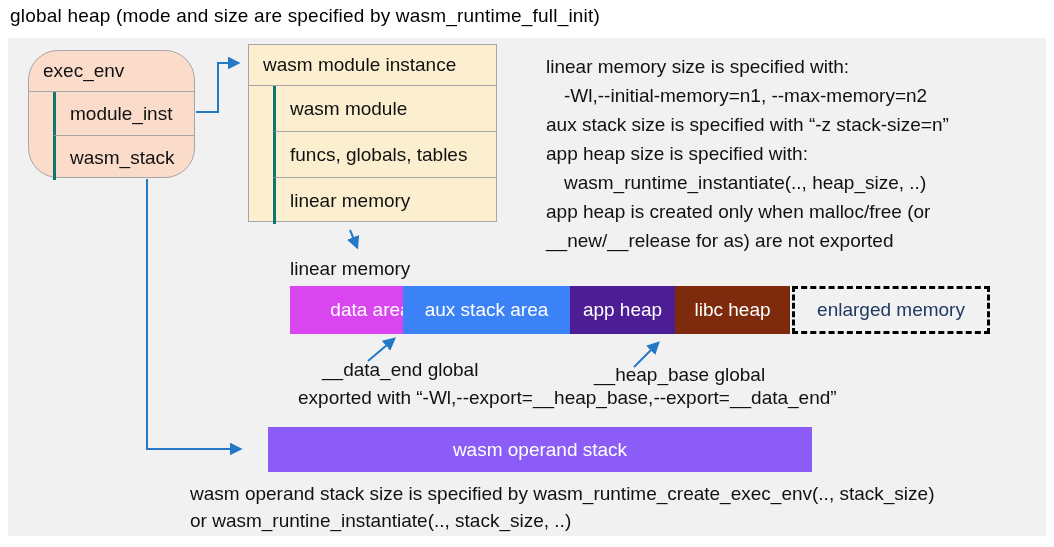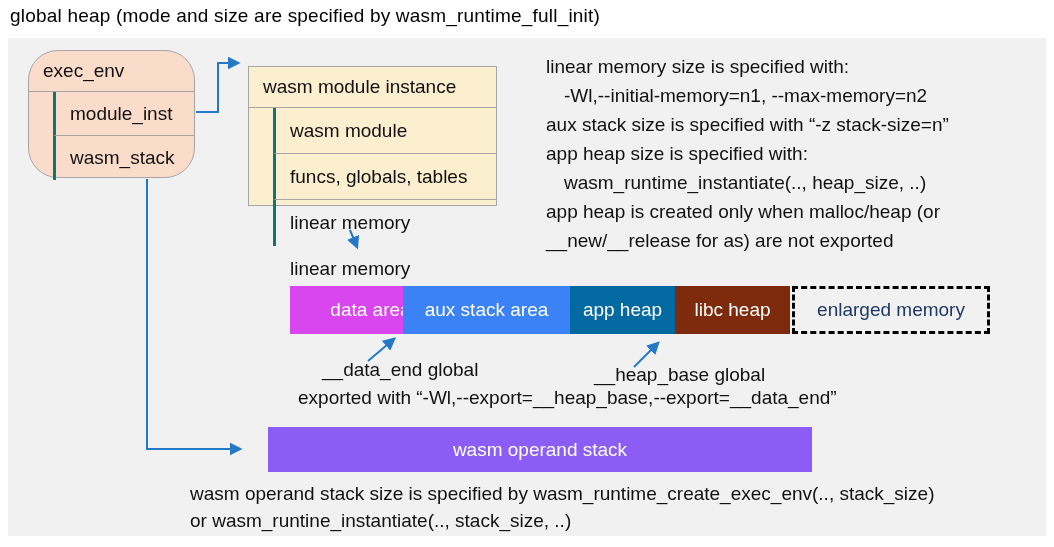--- a/index.html
+++ b/index.html
@@ -10,21 +10,21 @@
 
   
   .structbox{position:absolute;border:1px solid #A6A6A6;box-sizing:border-box;}
   .structbox .hdr{height:40px;display:flex;align-items:center;padding-left:14px;font-size:19px;color:#111;}
   .structbox .inner{position:absolute;left:0;right:0;top:40px;bottom:0;border-top:1px solid #A6A6A6;}
   .structbox .row{margin-left:24px;border-left:3px solid #0f766e;border-bottom:1px solid #A6A6A6;
     display:flex;align-items:center;padding-left:14px;font-size:19px;color:#111;box-sizing:border-box;}
   .structbox .row.last{border-bottom:none;}
   #exec-env{left:28px;top:50px;width:167px;height:128px;}
   #exec-env .row{height:44px;}
-  #module-instance{left:248px;top:66px;width:249px;height:140px;}
+  #module-instance{left:248px;top:44px;width:249px;height:178px;}
   #module-instance .row{height:46px;}
 
   
   .notes{position:absolute;left:546px;top:52px;font-size:19px;color:#111;line-height:29px;white-space:nowrap;}
   .notes .indent{padding-left:18px;}
 
   
   .lm-label{position:absolute;left:290px;top:258px;font-size:19px;color:#111;}
   .seg{position:absolute;top:286px;height:48px;display:flex;align-items:center;justify-content:center;
     font-size:19px;color:#fff;box-sizing:border-box;white-space:nowrap;}
@@ -71,29 +71,29 @@
       <div class="row last">linear memory</div>
     </div>
   </div>
 
   <div class="notes">
     <div>linear memory size is specified with:</div>
     <div class="indent">-Wl,--initial-memory=n1, --max-memory=n2</div>
     <div>aux stack size is specified with “-z stack-size=n”</div>
     <div>app heap size is specified with:</div>
     <div class="indent">wasm_runtime_instantiate(.., heap_size, ..)</div>
-    <div>app heap is created only when malloc/heap (or</div>
+    <div>app heap is created only when malloc/free (or</div>
     <div>__new/__release for as) are not exported</div>
   </div>
 
   <div class="lm-label">linear memory</div>
 
   <div class="seg seg-0" style="background-color: #d946ef; padding-left: 48px;">data area</div>
   <div class="seg seg-1" style="background-color: #3b82f6;">aux stack area</div>
-  <div class="seg seg-2" style="background-color: #0369a1;">app heap</div>
+  <div class="seg seg-2" style="background-color: #4c1d95;">app heap</div>
   <div class="seg seg-3" style="background-color: rgb(126, 42, 12);">libc heap</div>
   <div class="seg seg-4" style="color: rgb(31, 56, 100);">enlarged memory</div>
 
   <div class="under-label" id="heap-base-label">__heap_base global</div>
   <div class="under-label" id="data-end-label">__data_end global</div>
   <div class="under-label" id="export-line">exported with “-Wl,--export=__heap_base,--export=__data_end”</div>
 
   <div class="opstack" style="background-color: #8b5cf6; margin-left: 20px;">wasm operand stack</div>
 
   <div class="bottom-notes">

